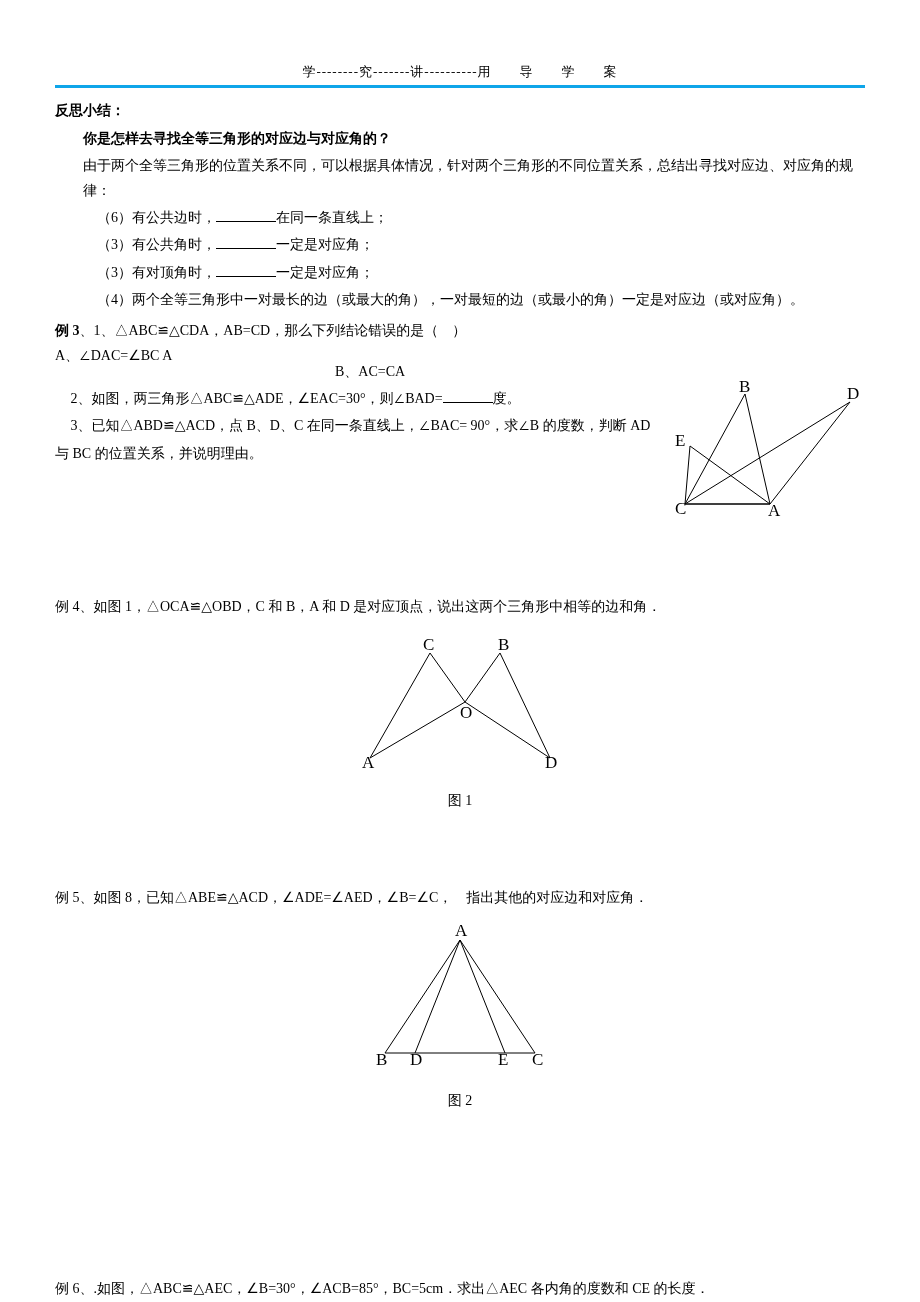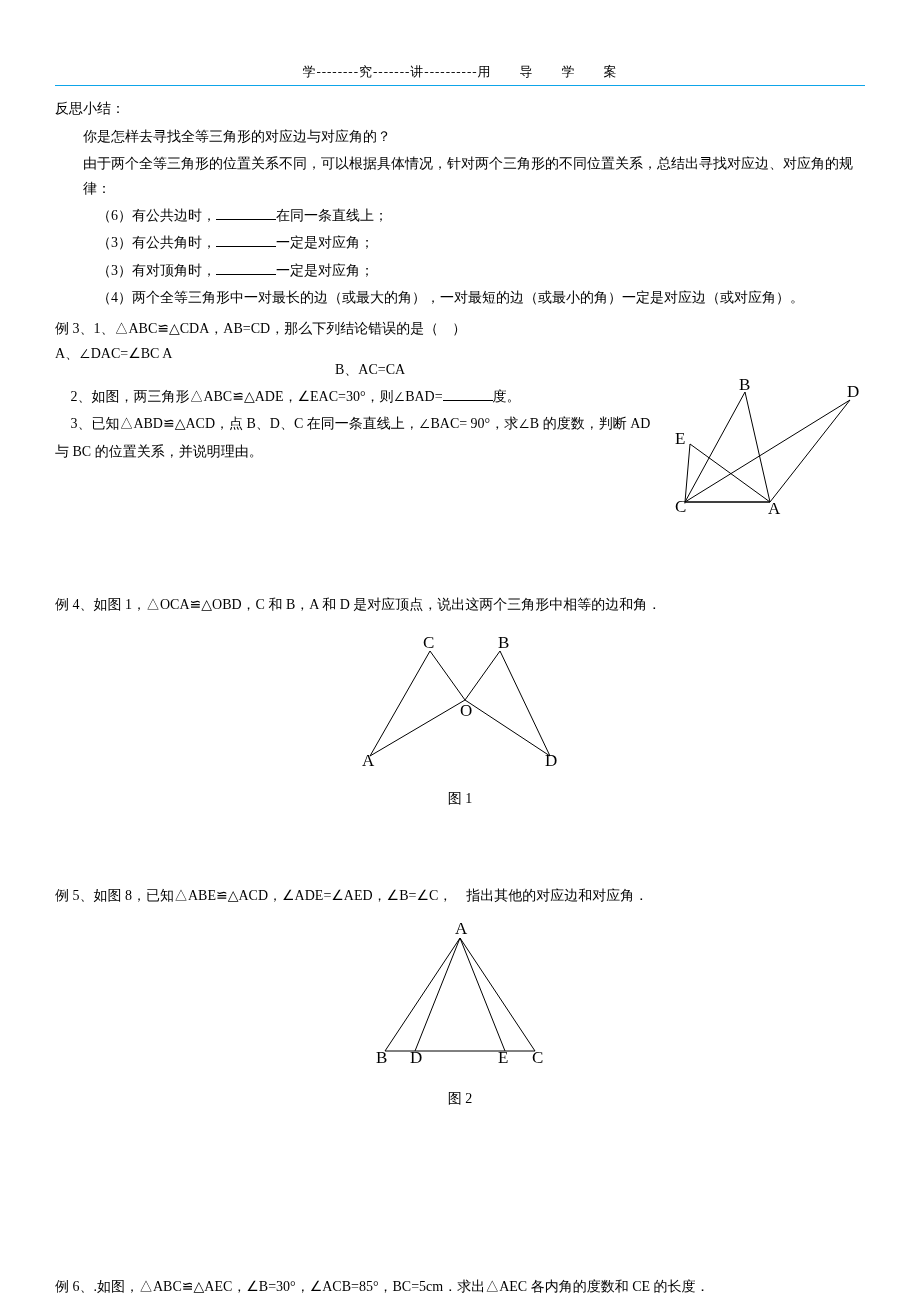--- a/index.html
+++ b/index.html
@@ -8,26 +8,26 @@
       font-size: 14px;
       line-height: 1.8;
       color: #000;
       background: #fff;
       width: 920px;
       padding: 60px 55px 40px 55px;
     }
     .header-line {
       text-align: center;
       letter-spacing: 1px;
-      border-bottom: 1px solid #0ea5e9;
+      border-bottom: 3px solid #0ea5e9;
       padding-bottom: 2px;
       margin-bottom: 10px;
       font-size: 13px;
     }
-    .bold { font-weight: normal; }
+    .bold { font-weight: bold; }
     .indent1 { margin-left: 2em; }
     .indent2 { margin-left: 3em; }
     .section { margin-top: 2px; }
     .blank {
       display: inline-block;
       border-bottom: 1px solid #000;
       min-width: 60px;
       height: 1em;
       vertical-align: baseline;
     }

